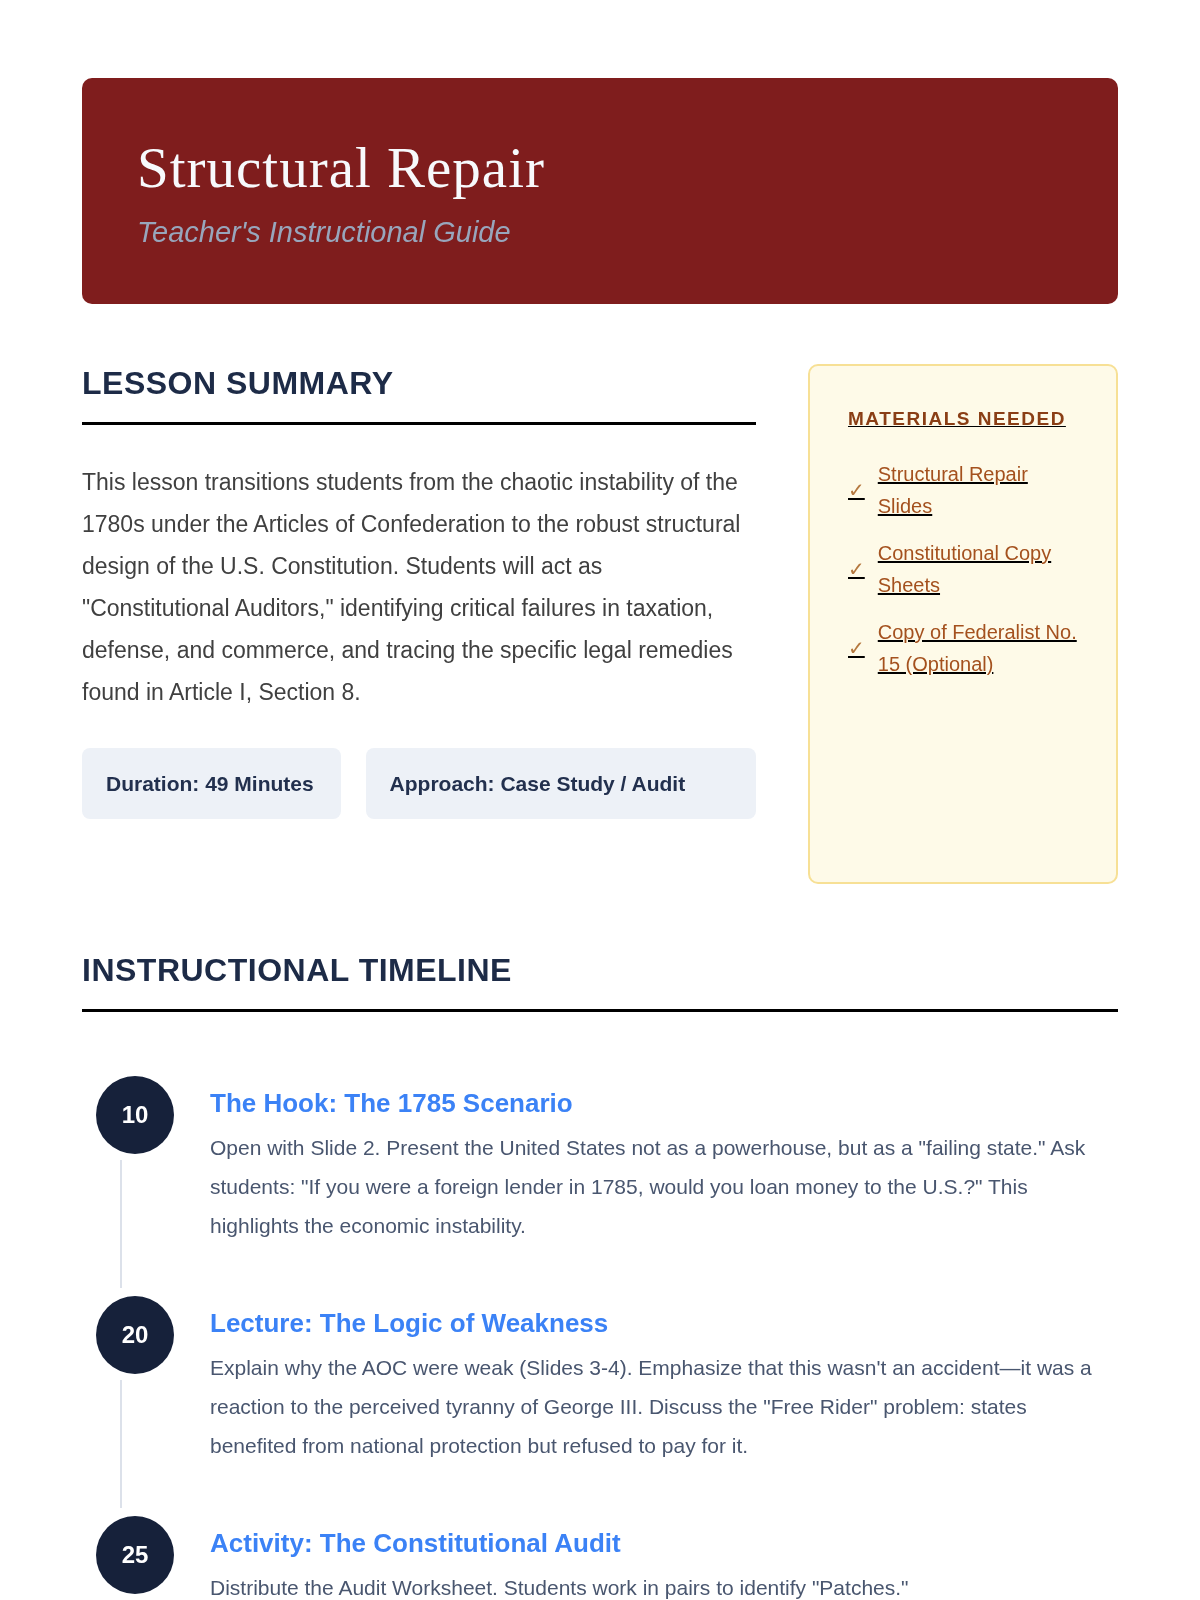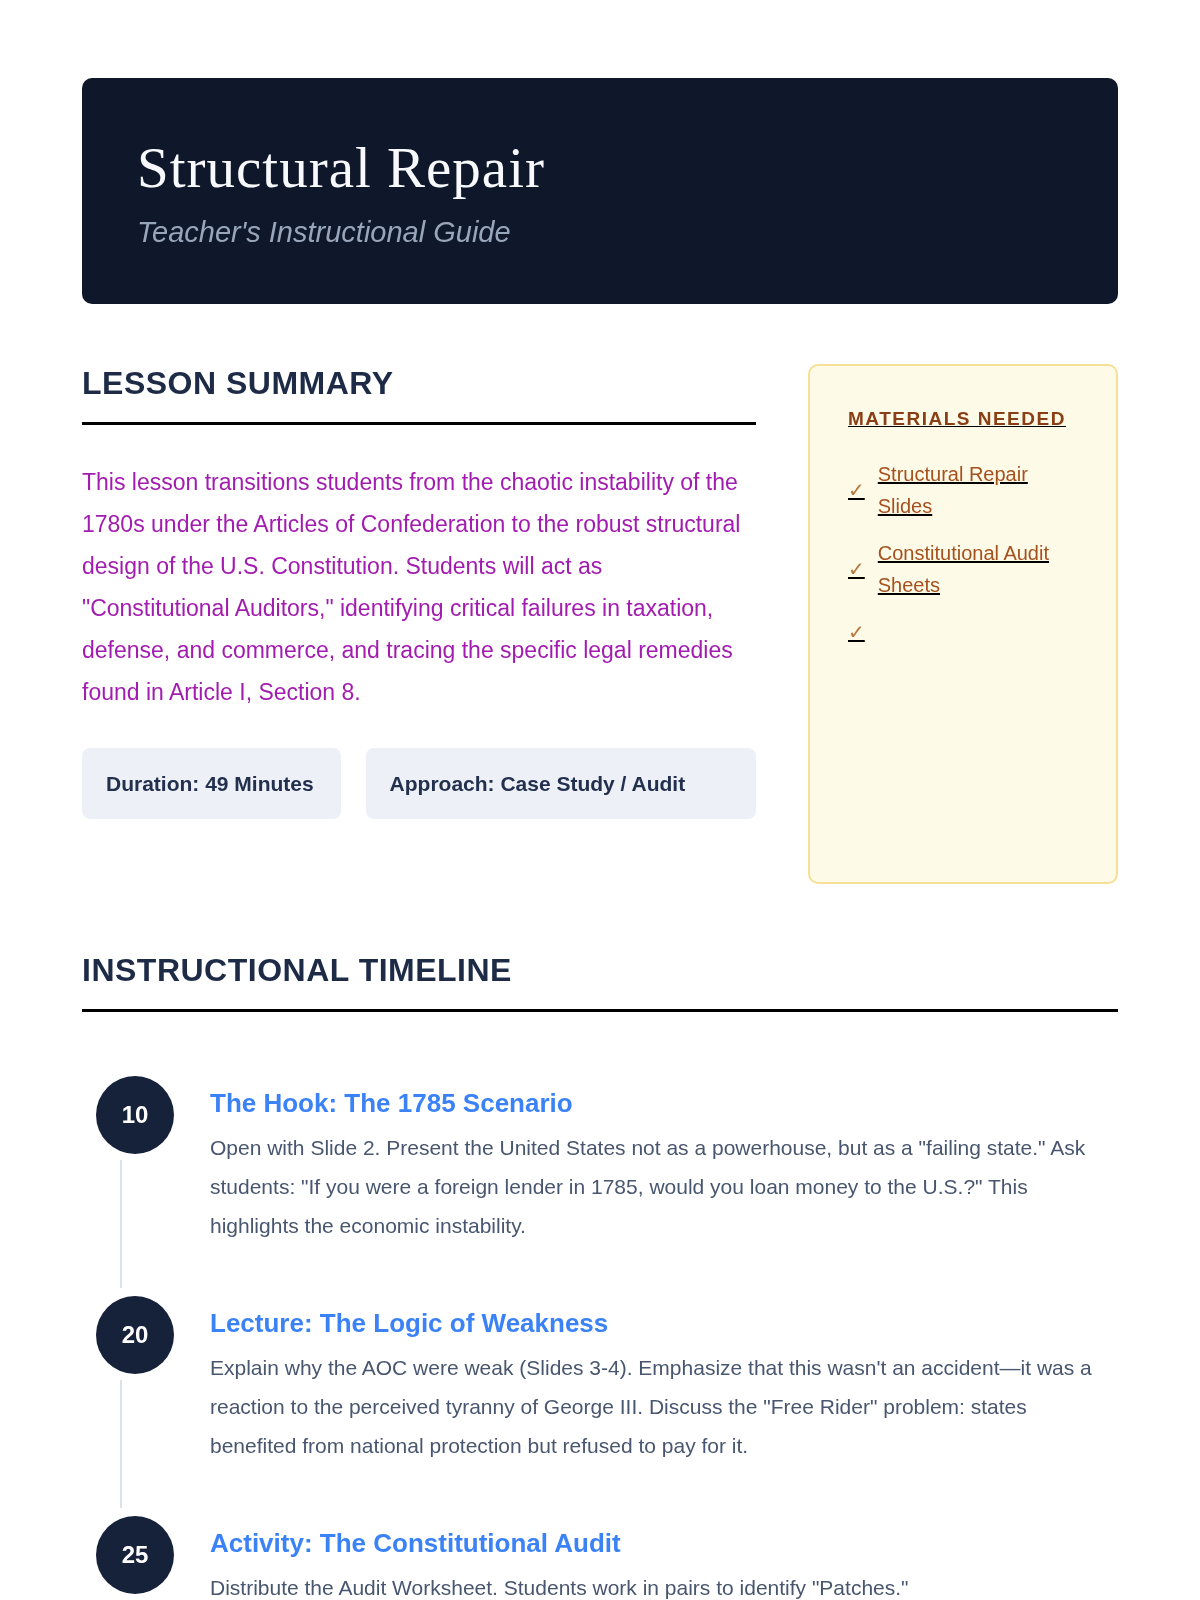--- a/index.html
+++ b/index.html
@@ -11,21 +11,21 @@
     overflow: hidden;
   }
   .page {
     width: 1036px;
     margin: 0 0 0 82px;
     padding-top: 78px;
   }
 
   
   .hero {
-    background: #0f172a;
+    background: #7f1d1d;
     border-radius: 10px;
     padding: 57px 31px 55px 55px;
     margin-bottom: 60px;
   }
   .hero h1 {
     font-family: "Liberation Serif", "DejaVu Serif", serif;
     font-weight: 400;
     font-size: 57px;
     line-height: 66px;
     color: #f7f9fc;
@@ -54,21 +54,21 @@
   .content-row {
     display: flex;
     gap: 52px;
     align-items: flex-start;
   }
   .main-col { width: 674px; flex: 0 0 674px; }
   .summary-body {
     margin-top: 36px;
     font-size: 23px;
     line-height: 42px;
-    color: #a21caf;
+    color: #404040;
   }
   .badges {
     margin-top: 35px;
     display: flex;
     gap: 25px;
   }
   .badge {
     background: #edf1f7;
     border-radius: 8px;
     padding: 19px 24px;
@@ -186,24 +186,25 @@
 
     <aside class="materials">
       <h3>MATERIALS NEEDED</h3>
       <ul>
         <li>
           <span class="check">✓</span>
           <span>Structural Repair Slides</span>
         </li>
         <li>
           <span class="check">✓</span>
-          <span>Constitutional Audit Sheets</span>
+          <span>Constitutional Copy Sheets</span>
         </li>
         <li>
           <span class="check">✓</span>
+          <span>Copy of Federalist No. 15 (Optional)</span>
         </li>
       </ul>
     </aside>
 
   </div>
 
   <section class="timeline-section">
     <h2 class="section-heading">INSTRUCTIONAL TIMELINE</h2>
 
     <div class="timeline-list">

